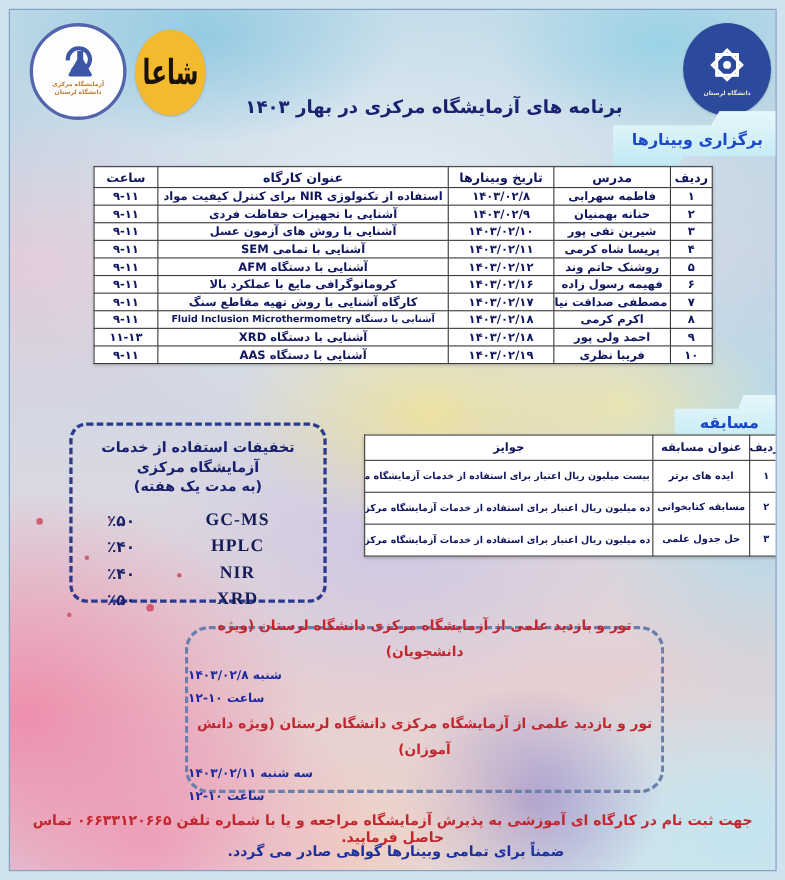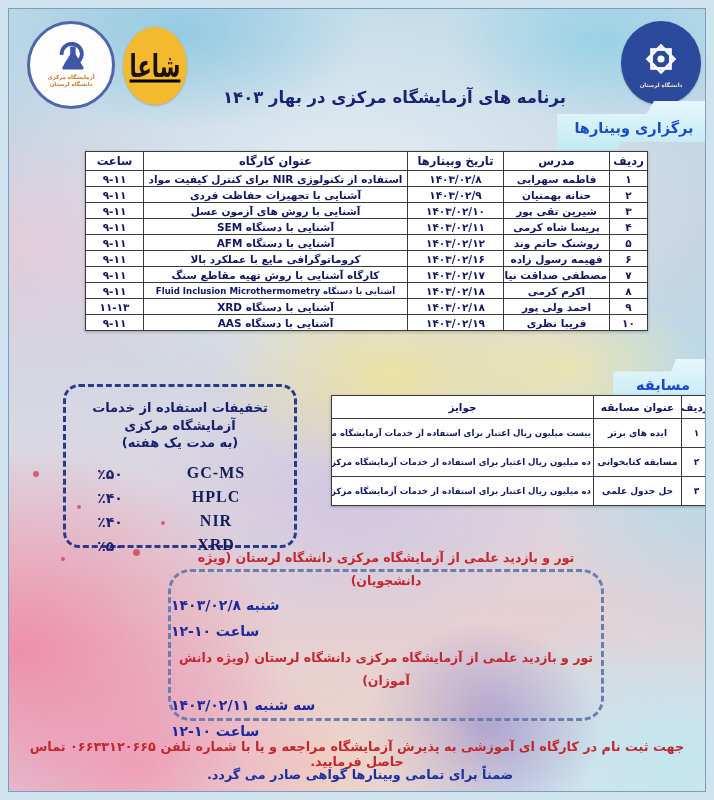--- a/index.html
+++ b/index.html
@@ -27,21 +27,21 @@
     text-align:center;box-shadow:0 1px 3px rgba(0,0,0,.25);}
   .title-line{color:#2336c4;font-weight:bold;font-size:16.5px;direction:rtl;line-height:1.25;}
   .subtitle{position:absolute;top:79px;left:120px;right:45px;text-align:center;color:#1a2370;
     font-weight:bold;font-size:16.5px;direction:rtl;}
   .logo-lab{position:absolute;left:18px;top:12px;width:88px;height:88px;border-radius:50%;
     background:#fdfdfd;border:3px solid #5264ab;box-sizing:border-box;display:flex;
     flex-direction:column;align-items:center;justify-content:center;}
   .lab-caption{width:64px;font-size:5.5px;color:#c07828;font-weight:bold;text-align:center;
     direction:rtl;line-height:1.3;}
   .logo-shaa{position:absolute;left:114px;top:18px;width:64px;height:78px;border-radius:50%;
-    background:#f3b92f;display:flex;align-items:center;justify-content:center;box-shadow:0 1px 2px rgba(0,0,0,.2);text-decoration:underline;}
+    background:#f3b92f;display:flex;align-items:center;justify-content:center;box-shadow:0 1px 2px rgba(0,0,0,.2);}
   .shaa-text{color:#1a1208;font-size:21px;font-weight:bold;transform:scaleY(1.5);direction:rtl;}
   .logo-univ{position:absolute;left:612px;top:12px;width:80px;height:84px;border-radius:50%;
     background:#2b4a9b;display:flex;flex-direction:column;align-items:center;justify-content:center;
     gap:2px;box-shadow:0 1px 2px rgba(0,0,0,.2);}
   .univ-caption{font-size:5.5px;color:#f8e9c9;font-weight:bold;direction:rtl;}
   
   .ribbon{position:absolute;display:flex;align-items:center;justify-content:center;
     background:linear-gradient(180deg,#e6f7fb,#bfe8f2);
     filter:drop-shadow(1px 2px 2px rgba(40,80,100,.35));}
   .ribbon-webinars{left:548px;top:92px;width:154px;height:54px;
@@ -69,21 +69,21 @@
   .discount-list{margin-top:6px;}
   .discount-row{display:flex;align-items:flex-end;height:24px;}
   .discount-pct{width:72px;text-align:center;color:#18206e;font-weight:bold;font-size:14px;}
   .discount-name{flex:1;text-align:center;color:#141c55;font-weight:bold;font-size:16px;
     font-family:"Liberation Serif",serif;letter-spacing:1px;}
   
   .tour-box{position:absolute;left:159px;top:560px;width:436px;height:152px;border:3px dashed #6b7fae;
     border-radius:22px;box-sizing:border-box;display:flex;flex-direction:column;justify-content:center;
     gap:1px;text-align:center;direction:rtl;align-items:flex-end;}
   .tour-title{color:#c2272e;font-weight:bold;font-size:12.5px;line-height:1.85;}
-  .tour-date,.tour-time{color:#1a2a9e;font-weight:bold;font-size:14px;line-height:1.8;}
+  .tour-date,.tour-time{color:#1a2a9e;font-weight:bold;font-size:11px;line-height:1.8;}
   
   .footer1{position:absolute;left:6px;right:6px;top:730px;text-align:center;color:#c2272e;
     font-weight:bold;font-size:12.8px;direction:rtl;}
   .footer2{position:absolute;left:12px;right:6px;top:758px;text-align:center;color:#1b2f9e;
     font-weight:bold;font-size:12.8px;direction:rtl;}
   
   .splat{position:absolute;border-radius:50%;background:#cc4456;opacity:.8;}
   .s1{left:24px;top:462px;width:6px;height:6px;}
   .s2{left:68px;top:496px;width:4px;height:4px;}
   .s3{left:124px;top:540px;width:7px;height:7px;}
@@ -167,21 +167,21 @@
         <td>۳</td>
         <td>شیرین تقی پور</td>
         <td>۱۴۰۳/۰۲/۱۰</td>
         <td>آشنایی با روش های آزمون عسل</td>
         <td>۹-۱۱</td>
       </tr>
       <tr>
         <td>۴</td>
         <td>پریسا شاه کرمی</td>
         <td>۱۴۰۳/۰۲/۱۱</td>
-        <td>آشنایی با دستگاه SEM</td>
+        <td>آشنایی با تمامی SEM</td>
         <td>۹-۱۱</td>
       </tr>
       <tr>
         <td>۵</td>
         <td>روشنک حاتم وند</td>
         <td>۱۴۰۳/۰۲/۱۲</td>
         <td>آشنایی با دستگاه AFM</td>
         <td>۹-۱۱</td>
       </tr>
       <tr>

